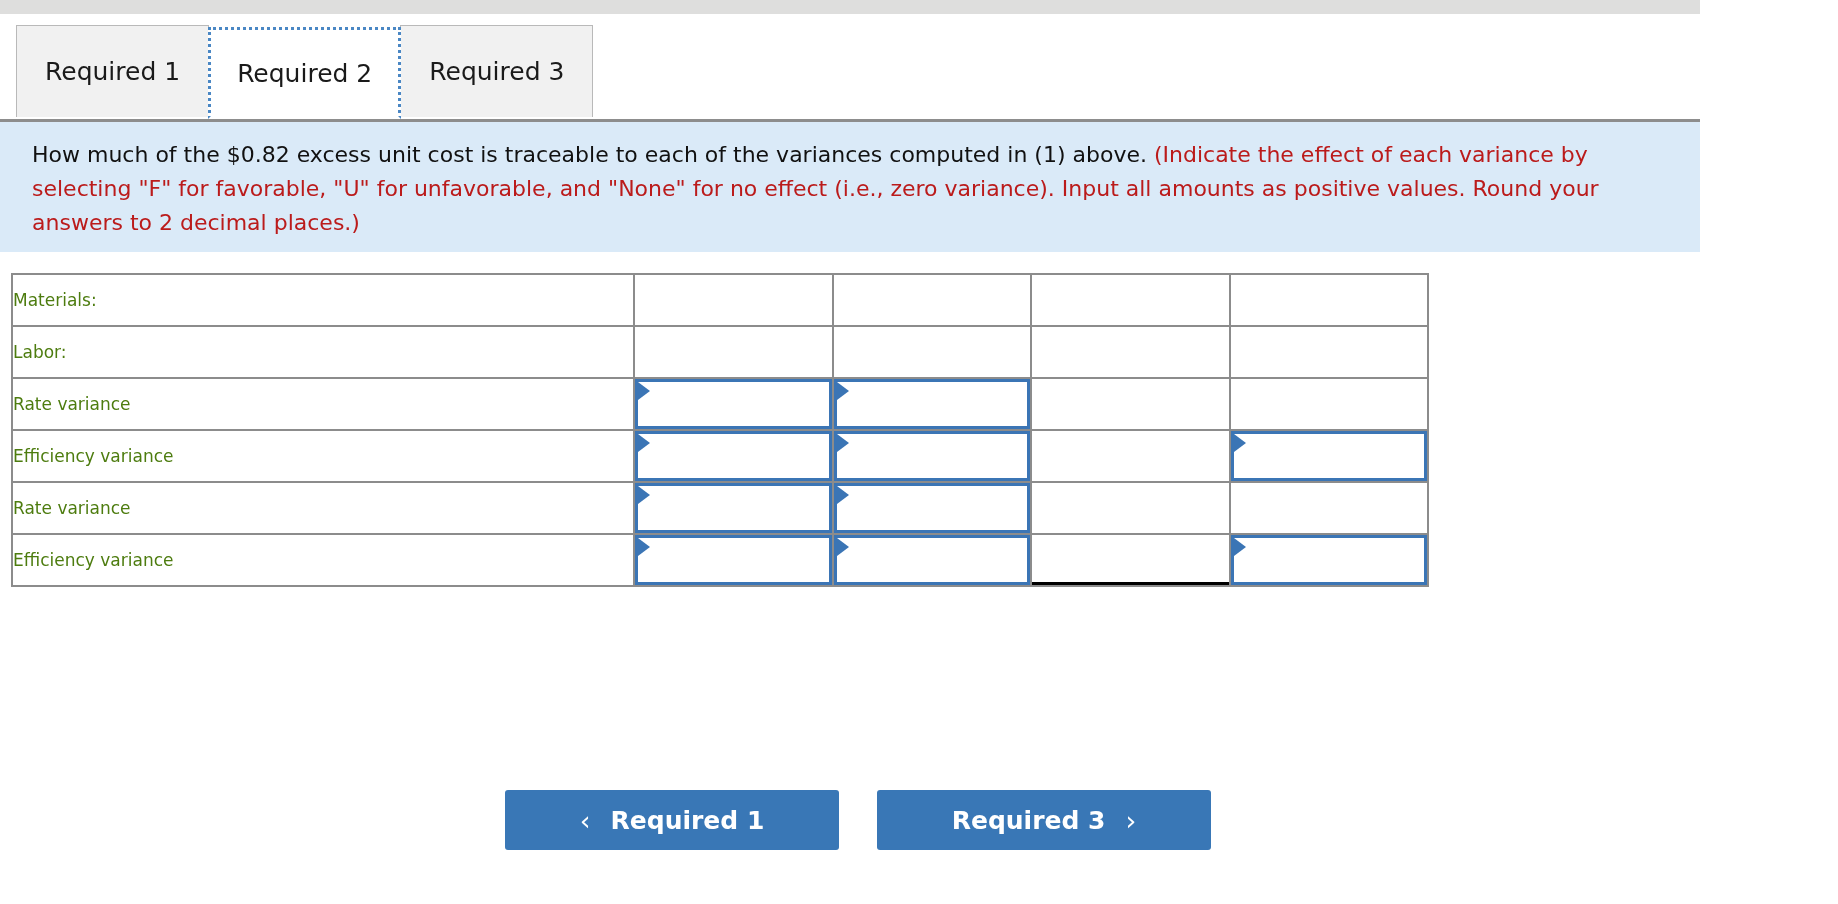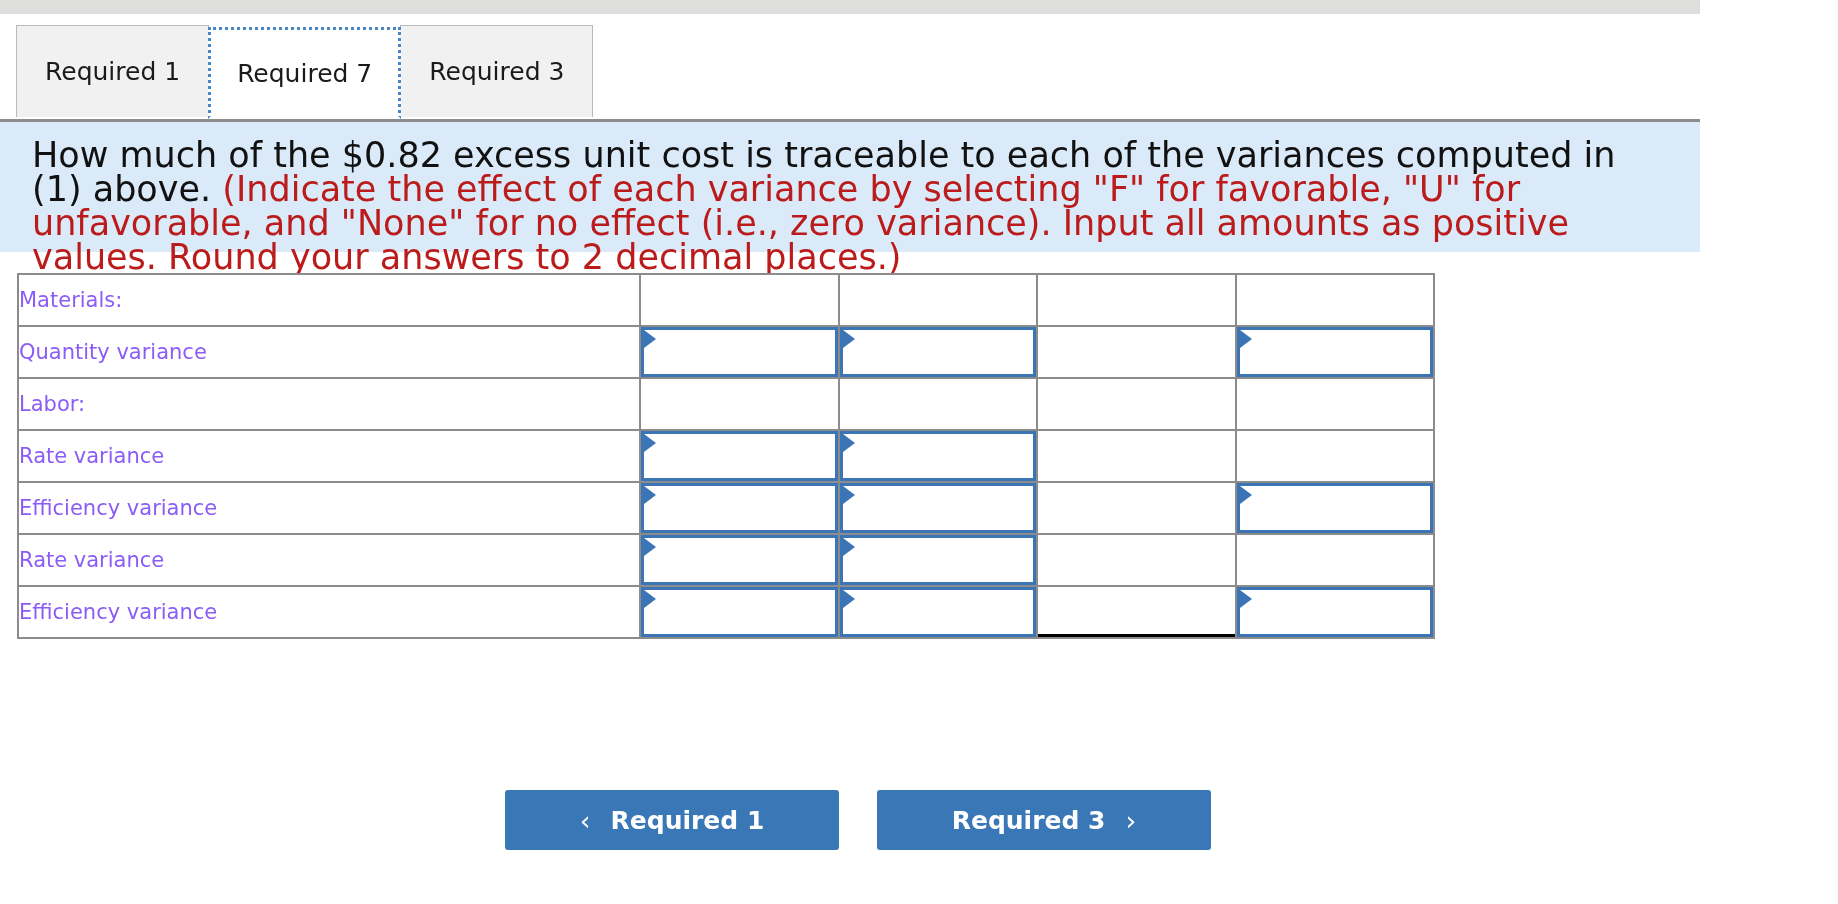--- a/index.html
+++ b/index.html
@@ -79,36 +79,36 @@
     left: 0;
     top: 122px;
     width: 1700px;
     height: 130px;
     background: #daeaf8;
     box-sizing: border-box;
     padding: 16px 30px 0 32px;
   }
   #instruction-text {
     font-family: "DejaVu Sans", sans-serif;
-    font-size: 35px;
+    font-size: 22px;
     line-height: 34px;
     color: #111111;
   }
   #instruction-text .hint { color: #bb1b1b; }
 
   
   #variance-table {
     position: absolute;
-    left: 17px;
+    left: 11px;
     top: 273px;
     border-collapse: collapse;
     table-layout: fixed;
     font-family: "DejaVu Sans", sans-serif;
-    font-size: 21px;
-    color: #8b5cf6;
+    font-size: 17px;
+    color: #4d7c0f;
   }
   #variance-table td {
     border: 2px solid #8c8c8c;
     height: 50px;
     padding: 0;
     vertical-align: middle;
     background: #ffffff;
   }
   td.label {
     width: 620px;
@@ -211,21 +211,21 @@
 <body>
 
 <div id="top-strip"></div>
 
 <div id="tabs-wrap">
   <div id="tabs">
     <div class="tab">
       <span>Required 1</span>
     </div>
     <div class="tab active">
-      <span>Required 7</span>
+      <span>Required 2</span>
     </div>
     <div class="tab">
       <span>Required 3</span>
     </div>
   </div>
 </div>
 <div id="tab-underline"></div>
 
 <div id="instructions">
   <div id="instruction-text">
@@ -235,39 +235,20 @@
 </div>
 
 <table id="variance-table">
   <tbody>
       <tr>
         <td class="label">Materials:</td>
         <td class="c1"></td>
         <td class="c2"></td>
         <td class="c3"></td>
         <td class="c4"></td>
-      </tr>
-      <tr>
-        <td class="label indent">Quantity variance</td>
-        <td class="c1 rule-single">
-          <div class="answer-box">
-            <span class="answer-value"></span>
-          </div>
-        </td>
-        <td class="c2 rule-single">
-          <div class="answer-box">
-            <span class="answer-value"></span>
-          </div>
-        </td>
-        <td class="c3"></td>
-        <td class="c4">
-          <div class="answer-box">
-            <span class="answer-value"></span>
-          </div>
-        </td>
       </tr>
       <tr>
         <td class="label">Labor:</td>
         <td class="c1"></td>
         <td class="c2"></td>
         <td class="c3"></td>
         <td class="c4"></td>
       </tr>
       <tr>
         <td class="label indent">Rate variance</td>

